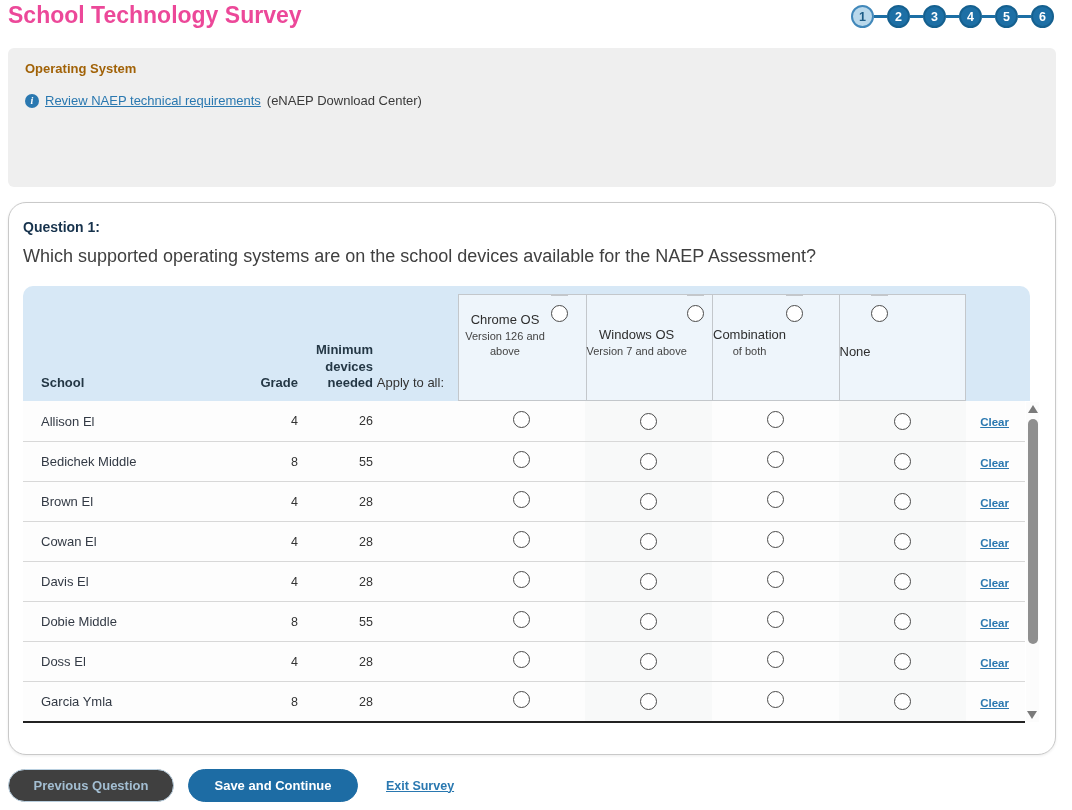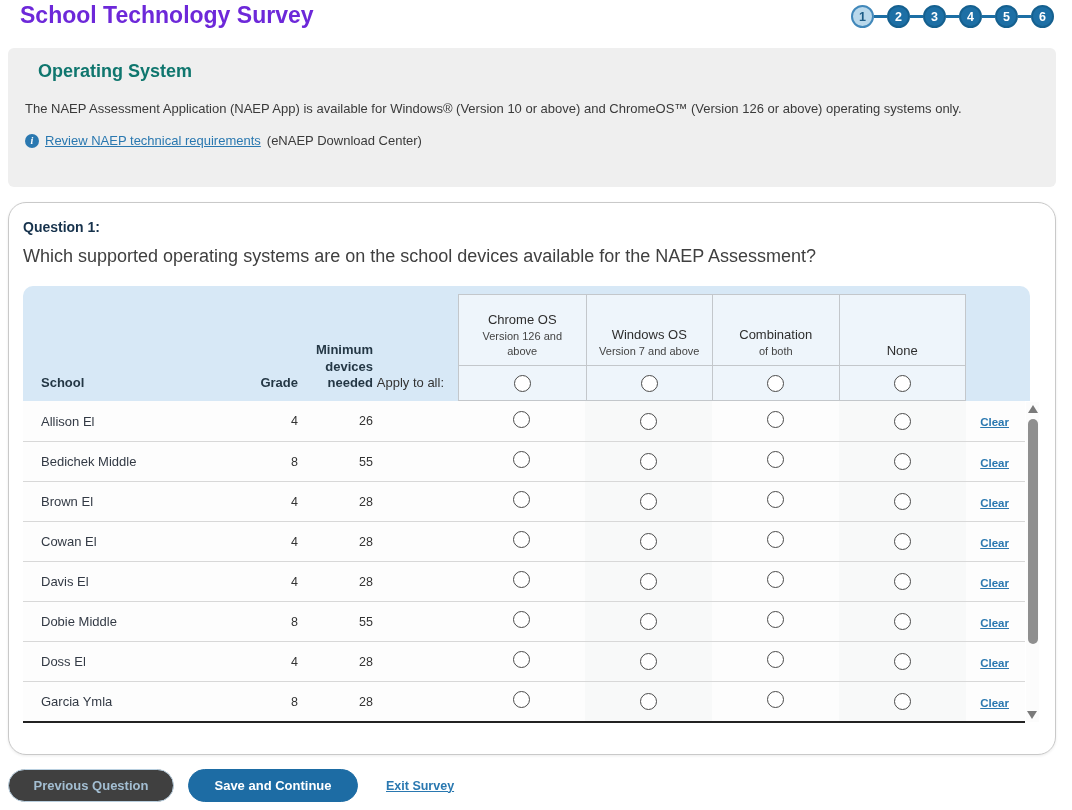--- a/index.html
+++ b/index.html
@@ -1,32 +1,32 @@
 <!DOCTYPE html>
 <html><head>
 <meta charset="utf-8">
 <style>
   * { box-sizing: border-box; margin: 0; padding: 0; }
   html,body { width:1072px; height:810px; background:#fff; overflow:hidden;
     font-family:"Liberation Sans","DejaVu Sans",sans-serif; }
 
   
   .topbar { position:relative; height:44px; }
-  .page-title { position:absolute; left:20px; top:2px; font-size:23px; font-weight:700; color:#6d28d9; }
+  .page-title { position:absolute; left:8px; top:2px; font-size:23px; font-weight:700; color:#ec4899; }
   .stepper { position:absolute; right:18px; top:5px; display:flex; align-items:center; }
   .step-circle { width:23px; height:23px; border-radius:50%; display:flex; align-items:center;
     justify-content:center; font-size:12.5px; font-weight:700; background:#1d6fa5;
     border:2px solid #15608f; color:#fff; }
   .step-circle.current { background:#b9d8eb; border-color:#4188ba; color:#1d5c86; }
   .step-conn { width:13px; height:3px; background:#1d6fa5; }
 
   
   .info-panel { position:absolute; left:8px; top:48px; width:1048px; height:139px;
     background:#efefef; border-radius:6px; padding:13px 17px; }
-  .info-heading { font-size:18px; font-weight:700; color:#0f766e;margin-left:13px; }
+  .info-heading { font-size:13px; font-weight:700; color:#a16207; }
   .info-body { margin-top:19px; font-size:13px; color:#3a3a3a; }
   .info-linkline { margin-top:17px; font-size:13px; color:#3a3a3a; display:flex; align-items:center; gap:6px; }
   .info-icon { width:14px; height:14px; border-radius:50%; background:#2a78b0; color:#fff;
     font-size:10px; font-weight:700; display:inline-flex; align-items:center; justify-content:center;
     font-family:"Liberation Serif","DejaVu Serif",serif; font-style:italic; flex:0 0 auto; }
   a.lnk { color:#2a78b0; text-decoration:underline; }
 
   
   .q-panel { position:absolute; left:8px; top:202px; width:1048px; height:553px; background:#fff;
     border:1px solid #c9c9c9; border-radius:18px; box-shadow:0 1px 3px rgba(0,0,0,.08); padding:14px; }
@@ -37,21 +37,21 @@
   .grid-cols { display:grid; grid-template-columns:215px 60px 75px 71px 14px 127px 127px 127px 127px 59px; }
   .tbl { position:relative; margin-top:19px; width:1016px; }
   .tbl-head { position:relative; width:1007px; height:115px; background:#d7e8f6; border-radius:10px 10px 0 0; }
   .head-labels { position:absolute; left:0; right:0; bottom:0; align-items:end; padding-bottom:10px; }
   .hl { font-size:13px; font-weight:700; color:#243745; line-height:1.25; }
   .hl-school { padding-left:18px; }
   .hl-right { text-align:right; }
   .hl-apply { font-weight:400; color:#333; }
   .opt-box { position:absolute; left:435px; top:8px; height:107px; width:508px; display:flex;
     border:1px solid #c3c7cb; }
-  .opt-col { width:127px; display:flex; flex-direction:column; background:#eef5fb; }
+  .opt-col { width:127px; display:flex; flex-direction:row; background:#eef5fb; }
   .opt-col + .opt-col { border-left:1px solid #c3c7cb; }
   .opt-labels { height:71px; display:flex; flex-direction:column; justify-content:flex-end;
     align-items:center; text-align:center; padding-bottom:7px; }
   .opt-title { font-size:13px; color:#2e2e2e; }
   .opt-sub { font-size:11px; color:#444; line-height:1.35; margin-top:2px; }
   .opt-col:nth-child(1) .opt-sub { max-width:92px; }
   .opt-radio-row { height:35px; border-top:1px solid #c3c7cb; display:flex; align-items:center; justify-content:center; }
 
   .radio { width:17px; height:17px; border:1.5px solid #4b4b4b; border-radius:50%; background:#fff;
     display:inline-block; cursor:pointer; }
@@ -100,21 +100,20 @@
       <div class="step-circle">4</div>
       <div class="step-conn"></div>
       <div class="step-circle">5</div>
       <div class="step-conn"></div>
       <div class="step-circle">6</div>
     </div>
 </div>
 
 <div class="info-panel">
   <div class="info-heading">Operating System</div>
-  <div class="info-body">The NAEP Assessment Application (NAEP App) is available for Windows® (Version 10 or above) and ChromeOS™ (Version 126 or above) operating systems only.</div>
   <div class="info-linkline">
     <span class="info-icon">i</span>
     <a class="lnk" href="#">Review NAEP technical requirements</a>
     <span>(eNAEP Download Center)</span>
   </div>
 </div>
 
 <div class="q-panel">
   <div class="q-label">Question 1:</div>
   <div class="q-text">Which supported operating systems are on the school devices available for the NAEP Assessment?</div>

